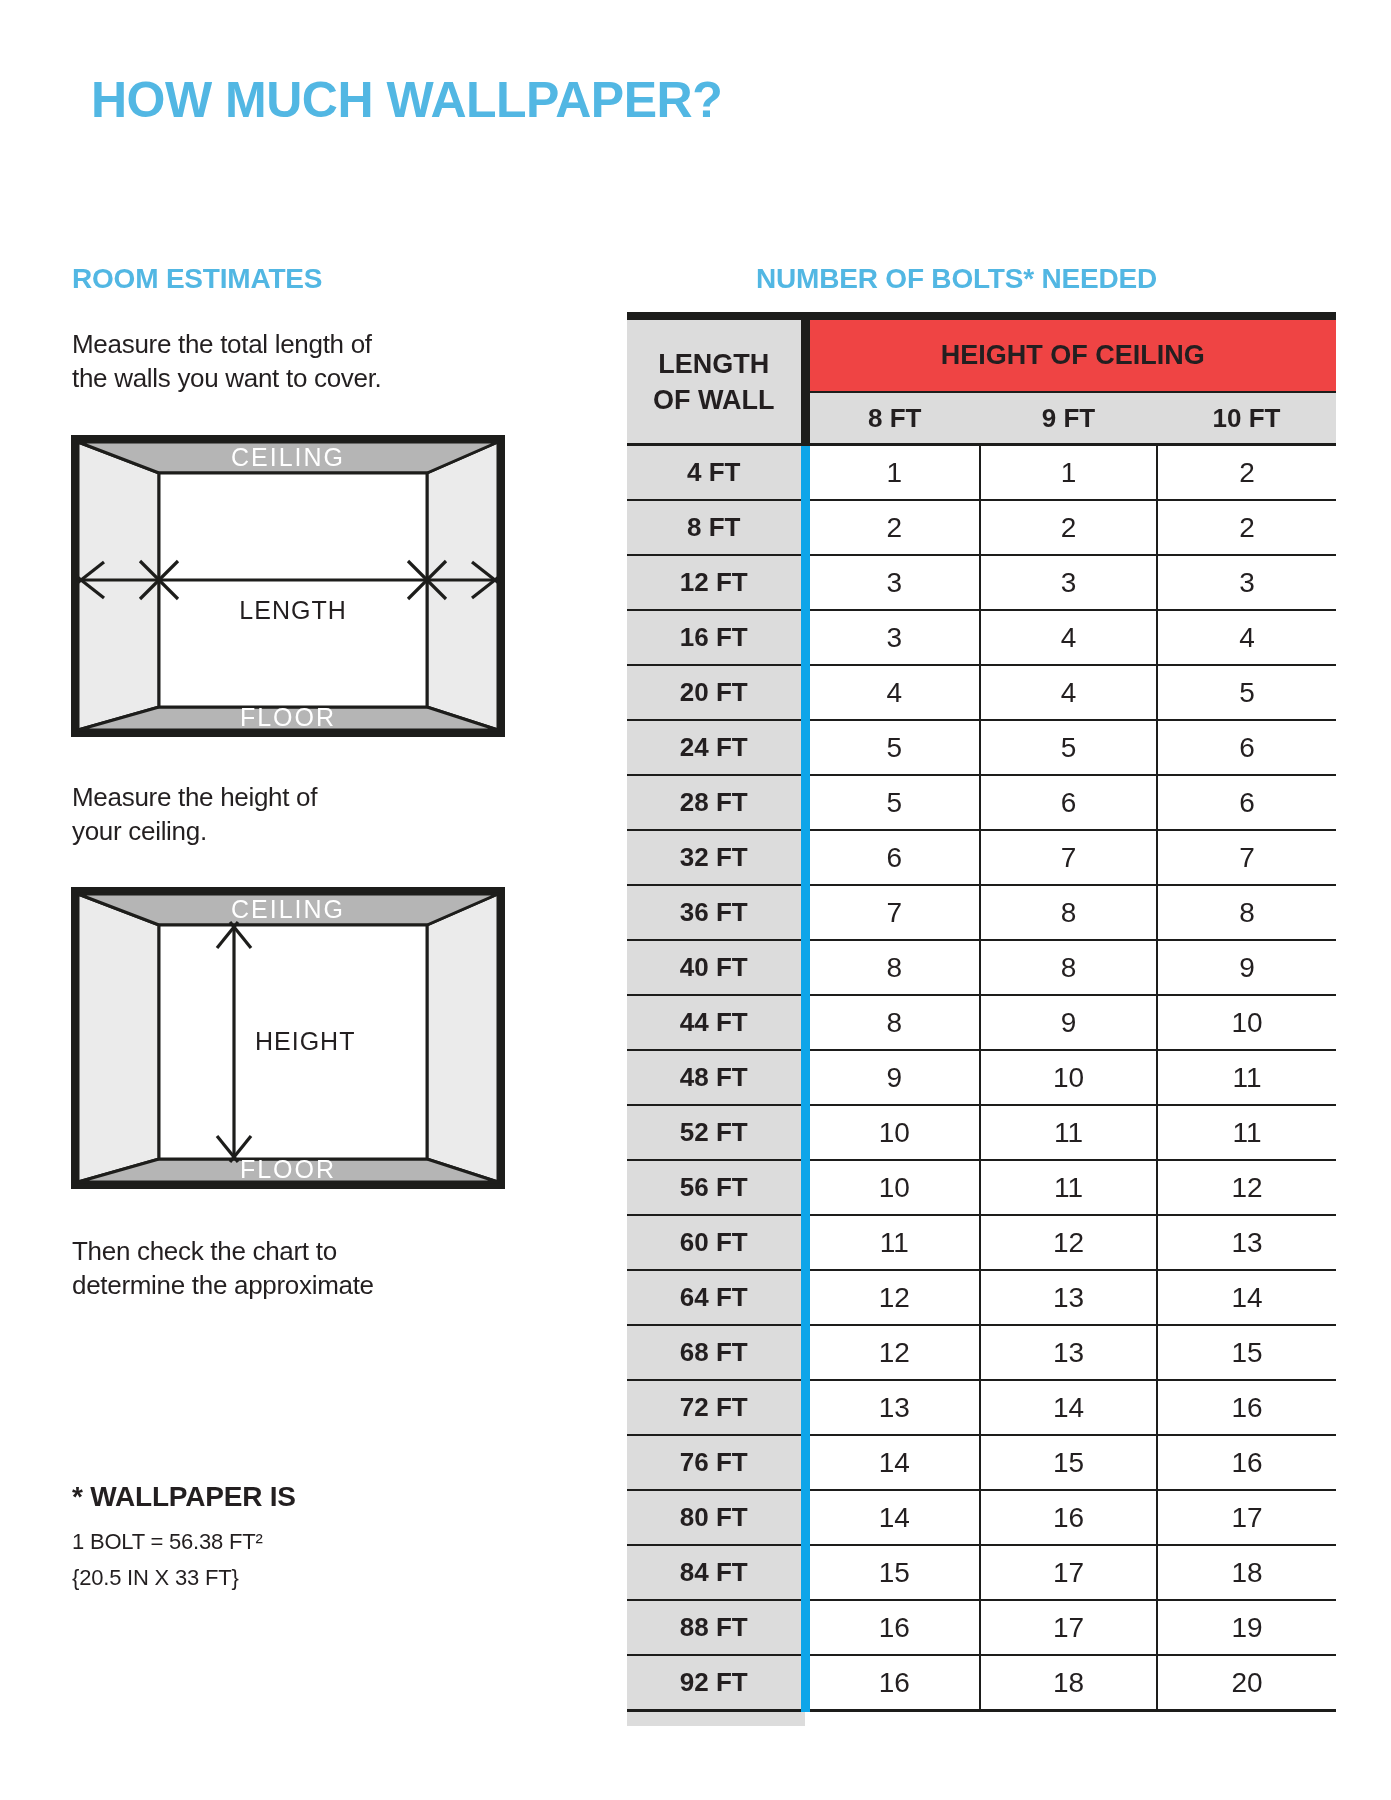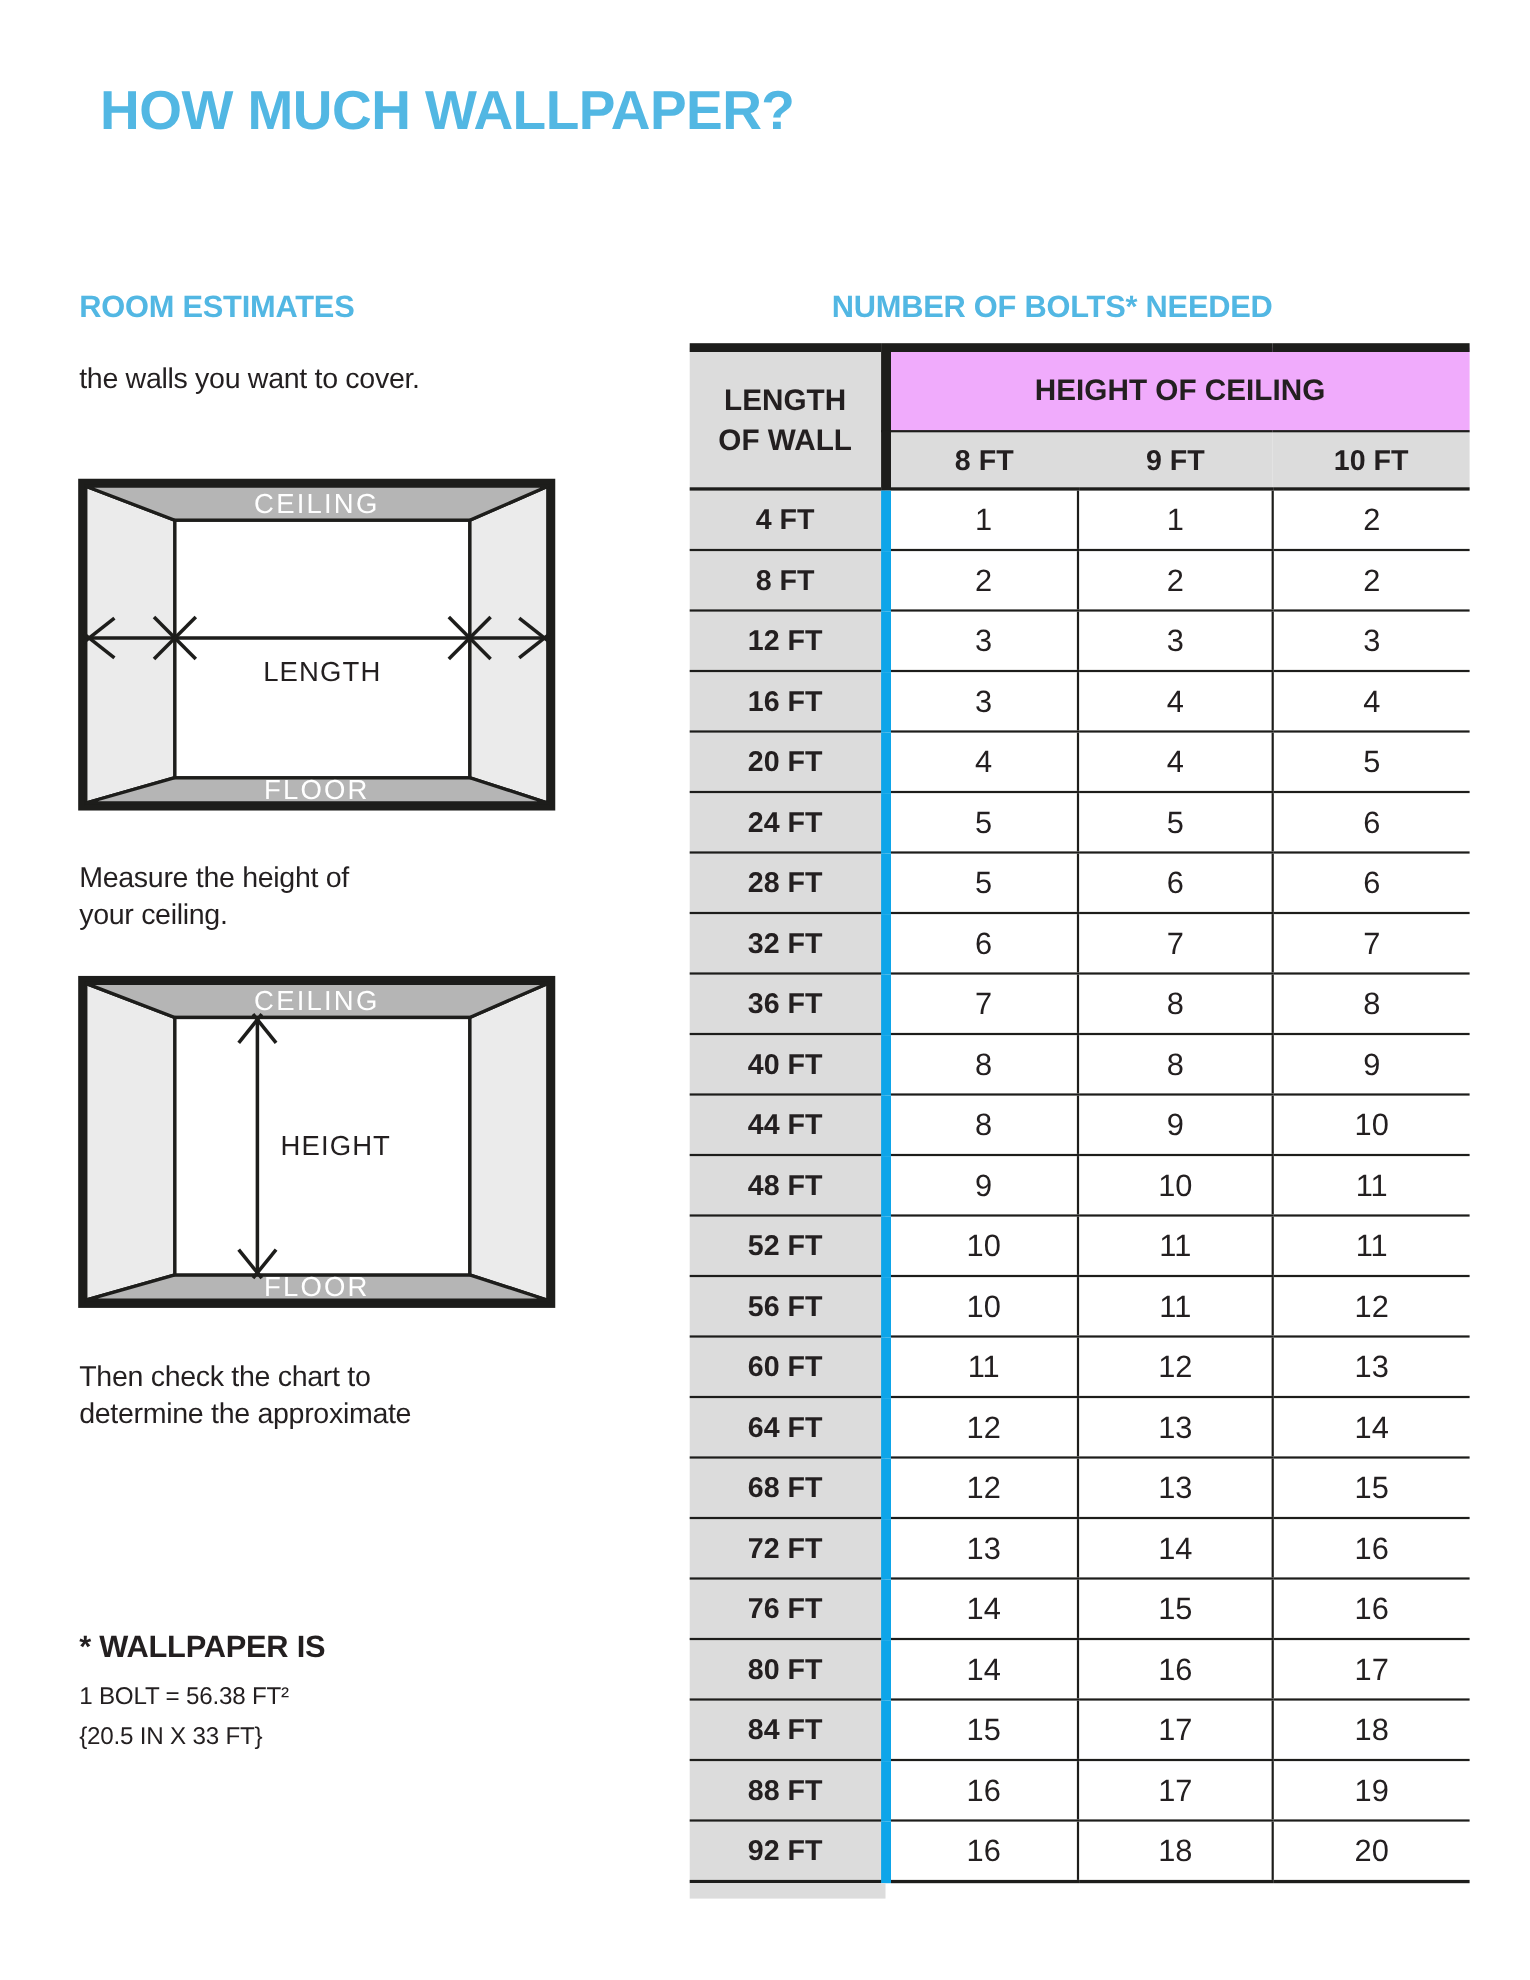--- a/index.html
+++ b/index.html
@@ -40,21 +40,21 @@
 
   .table-wrap { left:602px; top:312px; width:709px;padding-left:25px; }
   table.bolts { border-collapse:collapse; table-layout:fixed; width:709px; border-top:8px solid #1d1d1b; }
   table.bolts th, table.bolts td { padding:0; text-align:center; vertical-align:middle; }
   table.bolts .corner {
     background:#dcdcdc; border-right:9px solid #1d1d1b; border-bottom:3px solid #1d1d1b;
     font-weight:bold; font-size:27px; line-height:36px;
   }
   table.bolts .corner span { display:inline-block; max-width:132px; }
   table.bolts .group {
-    background:#f0abfc; border-bottom:2px solid #1d1d1b; font-weight:bold; font-size:27px; height:71px;
+    background:#ef4444; border-bottom:2px solid #1d1d1b; font-weight:bold; font-size:27px; height:71px;
   }
   table.bolts .subcol {
     background:#dcdcdc; border-bottom:3px solid #1d1d1b; font-weight:bold; font-size:26px; height:50px;
   }
   table.bolts tbody th {
     background:#dcdcdc; border-right:9px solid #0ea5e9; border-bottom:2px solid #1d1d1b;
     font-weight:bold; font-size:26px; height:53px;
   }
   table.bolts tbody td {
     background:#ffffff; border-bottom:2px solid #1d1d1b; font-size:28px; height:53px;
@@ -64,20 +64,21 @@
   .stub { width:178px; height:14px; background:#dcdcdc; }
 </style>
 </head>
 <body>
 
 <div class="abs page-title">HOW MUCH WALLPAPER?</div>
 
 <div class="abs section-heading room-heading">ROOM ESTIMATES</div>
 
 <div class="abs body-text step1">
+  <div>Measure the total length of</div>
   <div>the walls you want to cover.</div>
 </div>
 
 <svg class="abs diagram1" width="434" height="302" viewBox="0 0 434 302">
   <rect x="3.5" y="3.5" width="427" height="295" fill="#ffffff" stroke="#1d1d1b" stroke-width="7"></rect>
   <polygon class="face-light" points="7,7 88,38 88,272 7,295"></polygon>
   <polygon class="face-light" points="427,7 356,38 356,272 427,295"></polygon>
   <polygon class="face-dark" points="7,7 427,7 356,38 88,38"></polygon>
   <polygon class="face-dark" points="7,295 427,295 356,272 88,272"></polygon>
   <rect class="back-wall" x="88" y="38" width="268" height="234"></rect>

